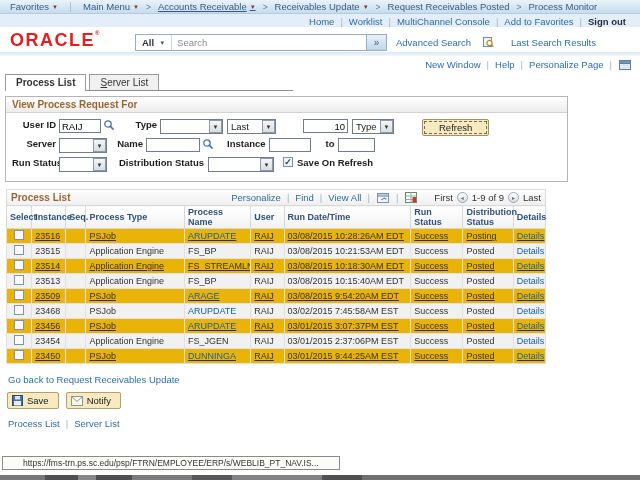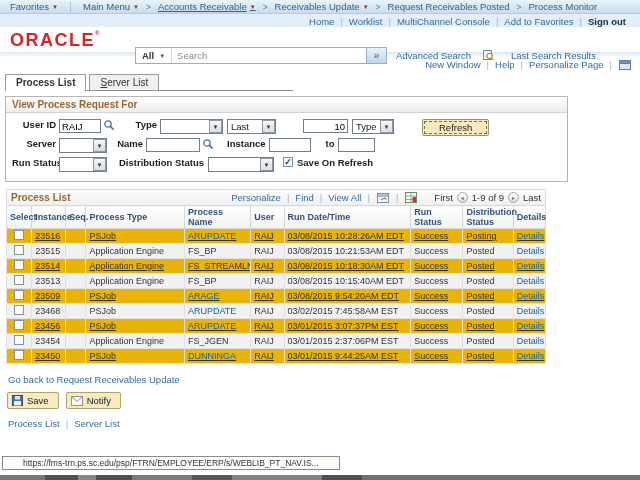--- a/index.html
+++ b/index.html
@@ -28,21 +28,21 @@
     font-size:9.5px; padding-right:14px; white-space:nowrap;
   }
   .hlink{ color:#2e6da4; cursor:pointer; }
   .pipe{ color:#9fb6cc; margin:0 6px; }
   .signout{ color:#1d2e40; font-weight:bold; }
   
   .header-main{ height:25px; position:relative; }
   .oracle-logo{ position:absolute; left:10px; top:3px; color:#e21e1e;
     font-size:18px; font-weight:bold; letter-spacing:1.5px; }
   .oracle-mark{ font-size:6px; vertical-align:top; color:#e21e1e; }
-  .search-cluster{ position:absolute; left:135px; top:20px; display:flex; align-items:center; font-size:9.5px; }
+  .search-cluster{ position:absolute; left:135px; top:7px; display:flex; align-items:center; font-size:9.5px; }
   .search-box{ display:flex; align-items:center; width:252px; height:17px;
     border:1px solid #96aec4; background:#fff; }
   .search-scope{ display:flex; align-items:center; gap:5px; padding:0 6px; height:100%;
     border-right:1px solid #c9d6e2; font-weight:bold; color:#333; }
   .scope-arrow{ font-size:6px; color:#555; }
   .search-input{ flex:1; border:none; outline:none; font-size:9.5px; padding-left:5px;
     font-family:"Liberation Sans",sans-serif; color:#333; height:100%; background:transparent;}
   .search-input::placeholder{ color:#8b8b8b; }
   .search-go{ width:20px; height:100%; border-left:1px solid #96aec4;
     background:linear-gradient(#eaf2f9,#bfd6ea); display:flex; align-items:center;

